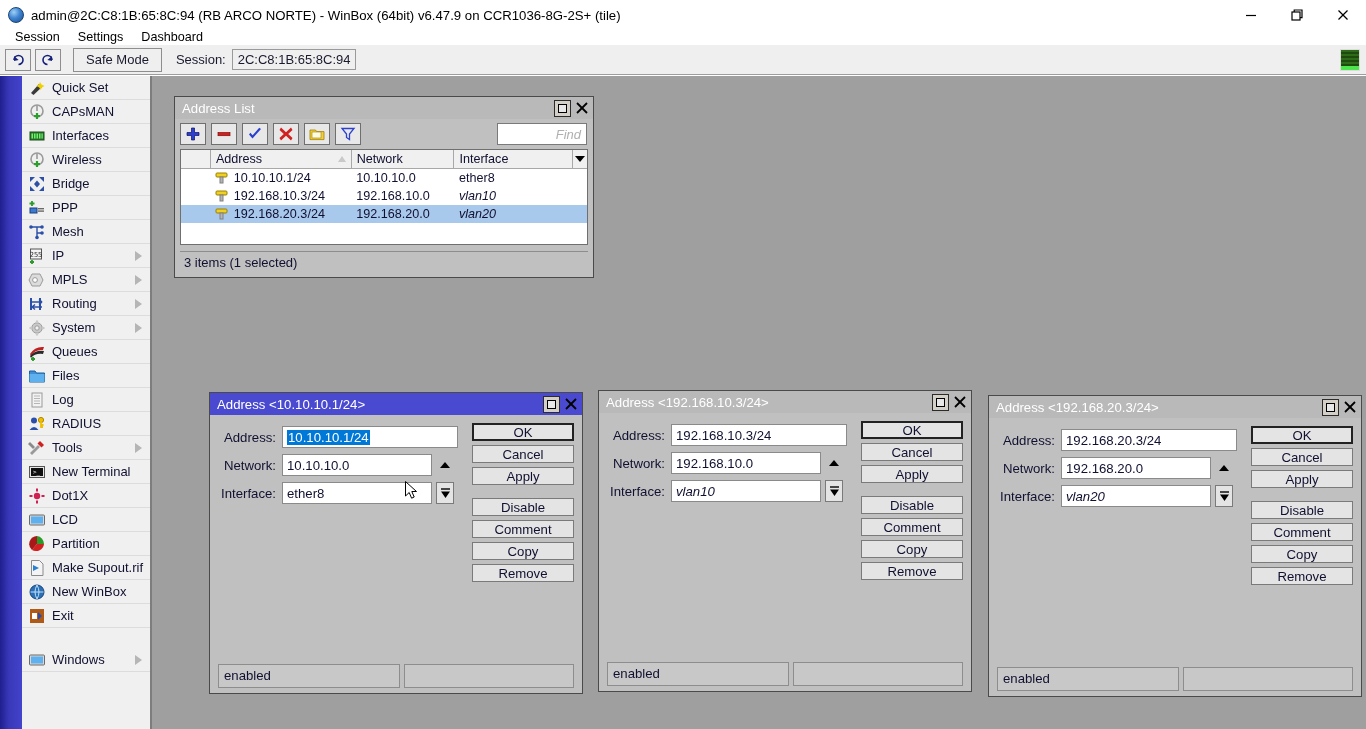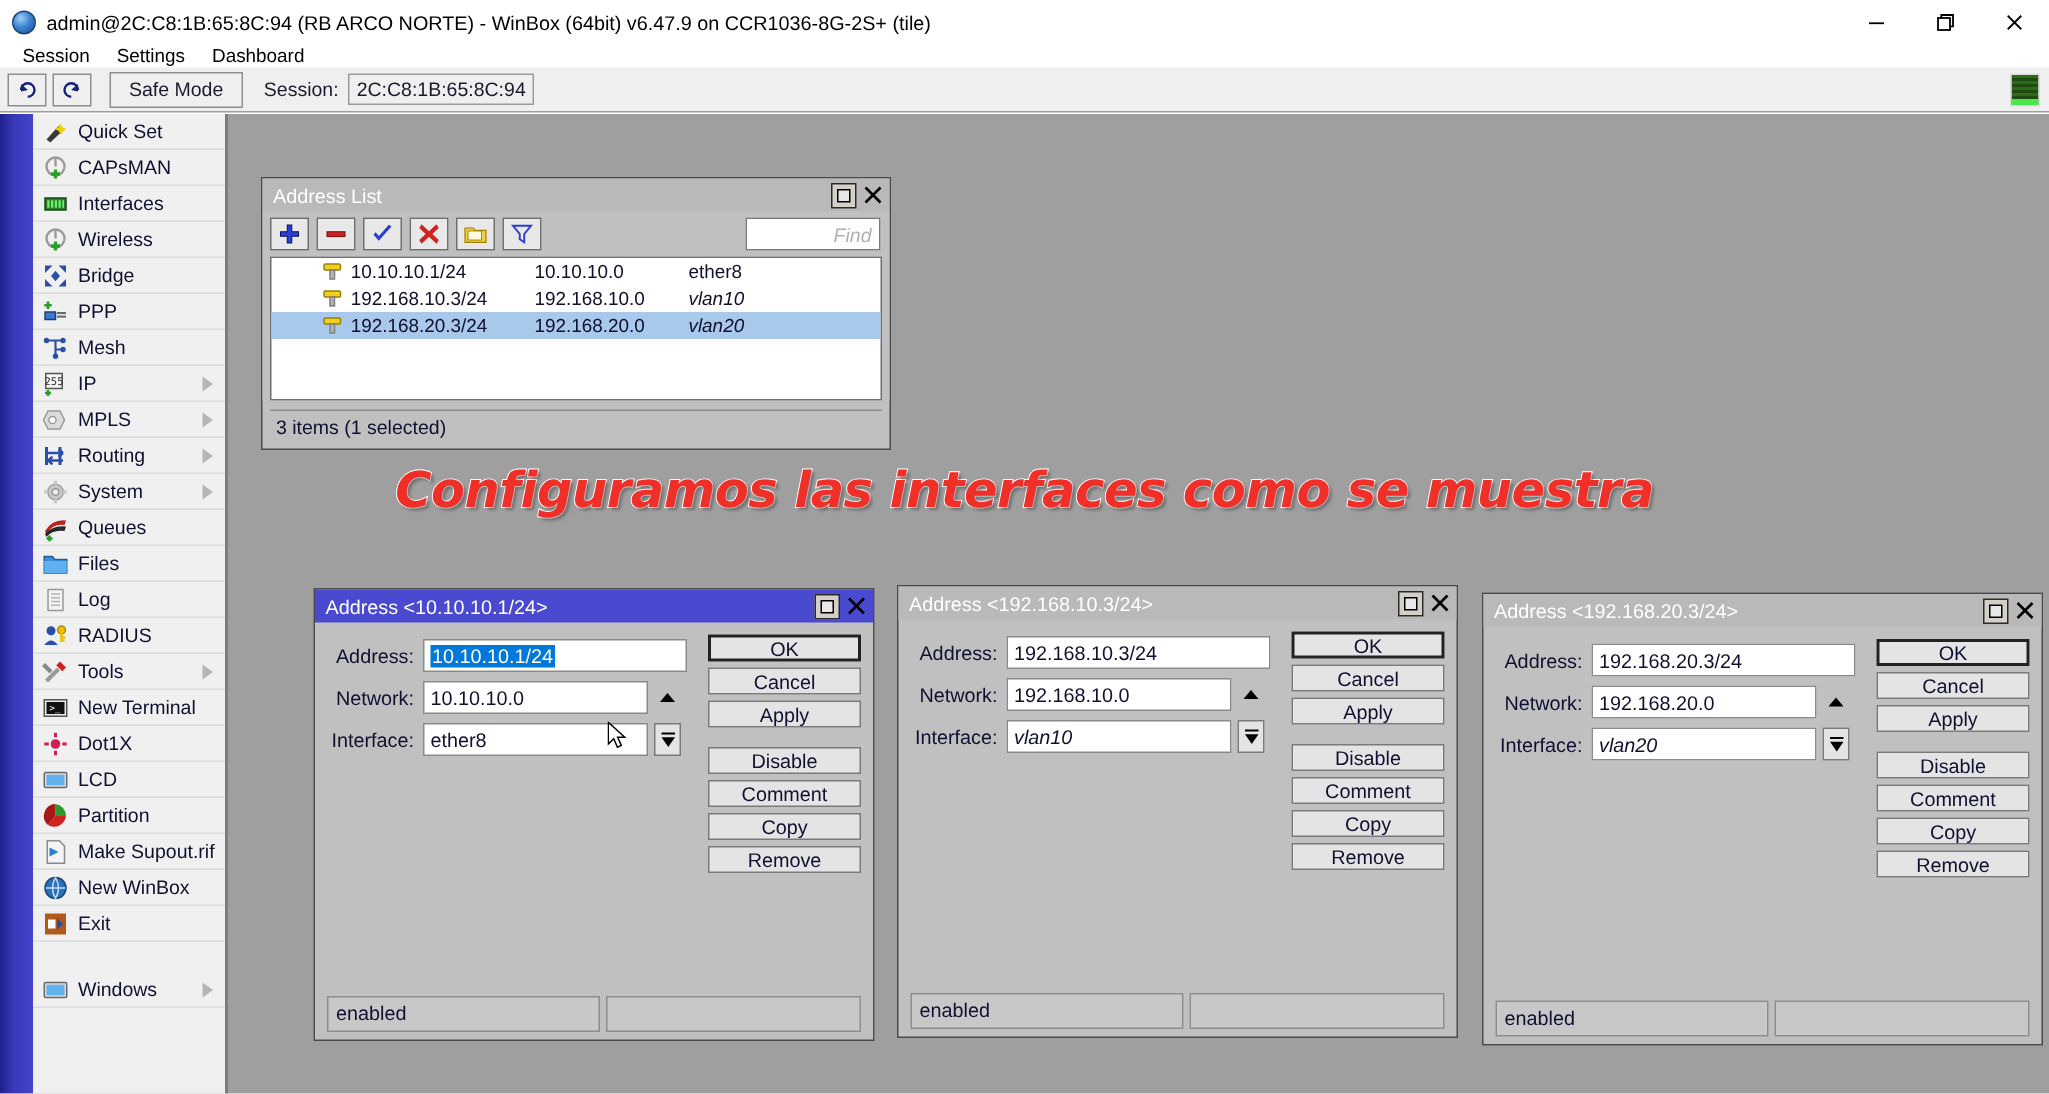--- a/index.html
+++ b/index.html
@@ -129,21 +129,21 @@
   .wb-title.inactive { background: #b9b9b9; color: #ffffff; }
   .wb-tctrls { margin-left: auto; display: flex; align-items: center; padding-right: 3px; gap: 2px; }
   .wb-tbtn {
     width: 17px; height: 17px; display: flex; align-items: center; justify-content: center;
     background: #d4d0c8; border: 1px solid #2b2b2b; color: #000; font-size: 11px;
   }
   .wb-tbtn.plain { background: transparent; border: none; color: #000; font-size: 16px; }
   .wb-body { background: #c0c0c0; }
 
   
-  #addrlist { left: 174px; top: 118px; width: 420px; height: 182px; }
+  #addrlist { left: 174px; top: 96px; width: 420px; height: 182px; }
   .al-toolbar { height: 30px; display: flex; align-items: center; padding: 4px 5px; position: relative; }
   .al-tb {
     width: 26px; height: 22px; margin-right: 5px;
     background: #e8e8e8; border: 1px solid #6f6f6f;
     display: flex; align-items: center; justify-content: center;
   }
   .al-find {
     position: absolute; right: 6px; top: 4px; width: 90px; height: 22px;
     background: #ffffff; border: 1px solid #7a7a7a;
     display: flex; align-items: center; justify-content: flex-end; padding-right: 5px;
@@ -649,20 +649,32 @@
         </div>
         <div class="al-tb">
           <svg width="16" height="16" viewBox="0 0 16 16">
               <path d="M2 2.5 H14 L9.5 8 V13.5 L6.5 11.5 V8 Z" fill="none" stroke="#2b3fd0" stroke-width="1.3"></path>
             </svg>
         </div>
         <div class="al-find">Find</div>
       </div>
 
       <div class="al-grid">
+        <div class="al-hrow">
+          <div class="al-h c0"></div>
+          <div class="al-h c1">
+            <span>Address</span>
+            <span class="al-sort"></span>
+          </div>
+          <div class="al-h c2">Network</div>
+          <div class="al-h c3">Interface</div>
+          <div class="al-h c4">
+            <span class="al-cdrop"></span>
+          </div>
+        </div>
 
         <div class="al-row">
           <div class="al-c c0"></div>
           <div class="al-c c1">
             <svg class="pin-ico" viewBox="0 0 15 14">
                 <rect x="2" y="2" width="11" height="4" rx="1" fill="#f0d020" stroke="#9a8000"></rect>
                 <rect x="6" y="6" width="3" height="6" fill="#b5b5b5" stroke="#808080"></rect>
               </svg>
             <span>10.10.10.1/24</span>
           </div>
@@ -697,21 +709,20 @@
           <div class="al-c c2">192.168.20.0</div>
           <div class="al-c c3">vlan20</div>
           <div class="al-c c4"></div>
         </div>
       </div>
 
       <div class="al-status">3 items (1 selected)</div>
     </div>
   </div>
 
-  <div class="banner">Configuramos las interfaces como se muestra</div>
 
   <div class="wb-win ad-win" id="dlg1">
     <div class="wb-title active">
       <span>Address &lt;10.10.10.1/24&gt;</span>
       <span class="wb-tctrls">
         <span class="wb-tbtn">
           <svg width="11" height="11" viewBox="0 0 11 11">
               <rect x="1.5" y="1.5" width="8" height="8" fill="#e8e8e8" stroke="#000"></rect>
             </svg>
         </span>

